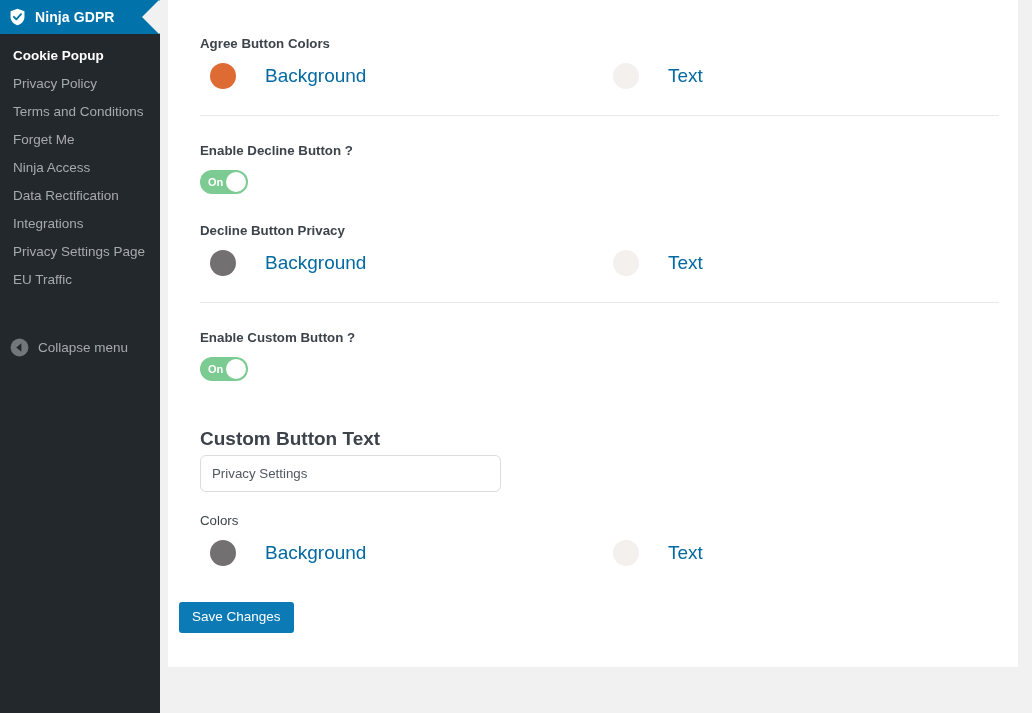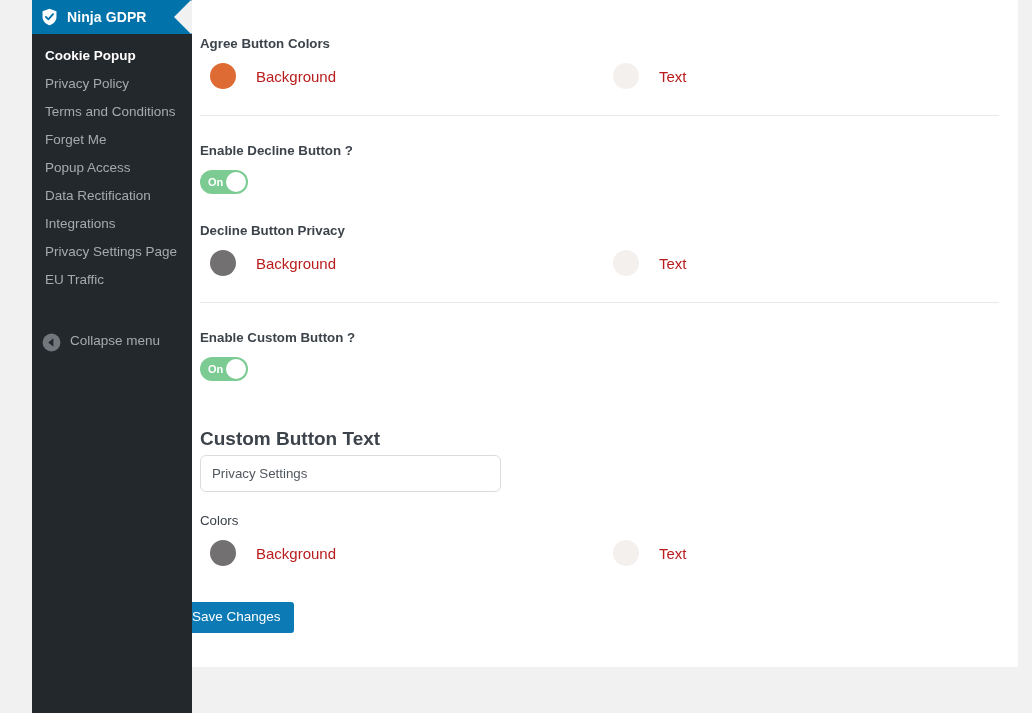--- a/index.html
+++ b/index.html
@@ -25,21 +25,20 @@
 
   
   #sidebar {
     position: absolute;
     left: 0;
     top: 0;
     width: 160px;
     height: 713px;
     background: #23282d;
     z-index: 5;
-    margin-left: 32px;
   }
   #brand-header {
     position: relative;
     height: 34px;
     background: #0173aa;
     display: flex;
     align-items: center;
     padding-left: 9px;
     box-sizing: border-box;
     overflow: hidden;
@@ -83,20 +82,21 @@
     color: #ffffff;
     font-weight: 700;
   }
   #collapse-menu {
     position: absolute;
     top: 333px;
     left: 0;
     width: 160px;
     height: 28px;
     display: flex;
+    align-items: center;
     padding-left: 10px;
     box-sizing: border-box;
     cursor: pointer;
   }
   .collapse-icon {
     width: 19px;
     height: 19px;
     flex: 0 0 auto;
   }
   #collapse-label {
@@ -147,23 +147,23 @@
   }
   .color-field.bg-field { width: 413px; padding-left: 10px; box-sizing: border-box; }
   .swatch {
     width: 26px;
     height: 26px;
     border-radius: 50%;
     flex: 0 0 auto;
     cursor: pointer;
   }
   .swatch-label {
-    margin-left: 20px;
-    font-size: 15px;
-    color: #b91c1c;
+    margin-left: 29px;
+    font-size: 19px;
+    color: #0369a1;
     white-space: nowrap;
   }
 
   
   .toggle {
     position: relative;
     width: 48px;
     height: 24px;
     border-radius: 12px;
     background: #7ccb93;
@@ -243,21 +243,21 @@
       </svg>
       <span id="brand-title">Ninja GDPR</span>
       <span class="notch"></span>
     </div>
 
     <div id="menu-list">
       <div class="menu-item active">Cookie Popup</div>
       <div class="menu-item">Privacy Policy</div>
       <div class="menu-item">Terms and Conditions</div>
       <div class="menu-item">Forget Me</div>
-      <div class="menu-item">Popup Access</div>
+      <div class="menu-item">Ninja Access</div>
       <div class="menu-item">Data Rectification</div>
       <div class="menu-item">Integrations</div>
       <div class="menu-item">Privacy Settings Page</div>
       <div class="menu-item">EU Traffic</div>
     </div>
 
     <div id="collapse-menu">
       <svg class="collapse-icon" viewBox="0 0 20 20">
         <circle cx="10" cy="10" r="9.4" fill="#72777c"></circle>
         <path d="M12 5.6 L6.6 10 L12 14.4 Z" fill="#23282d"></path>

